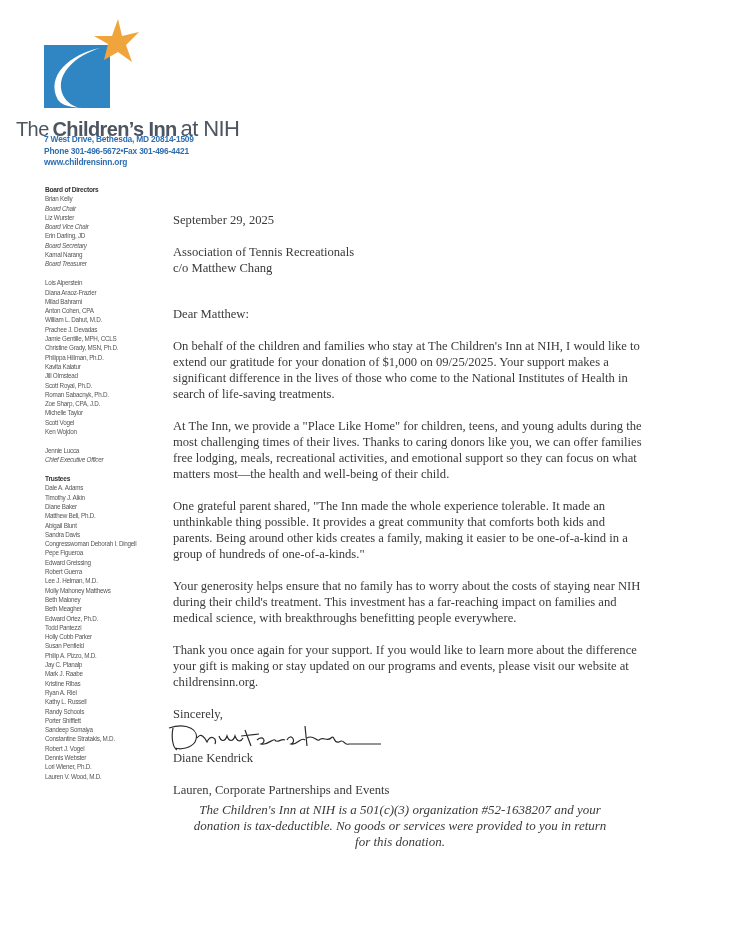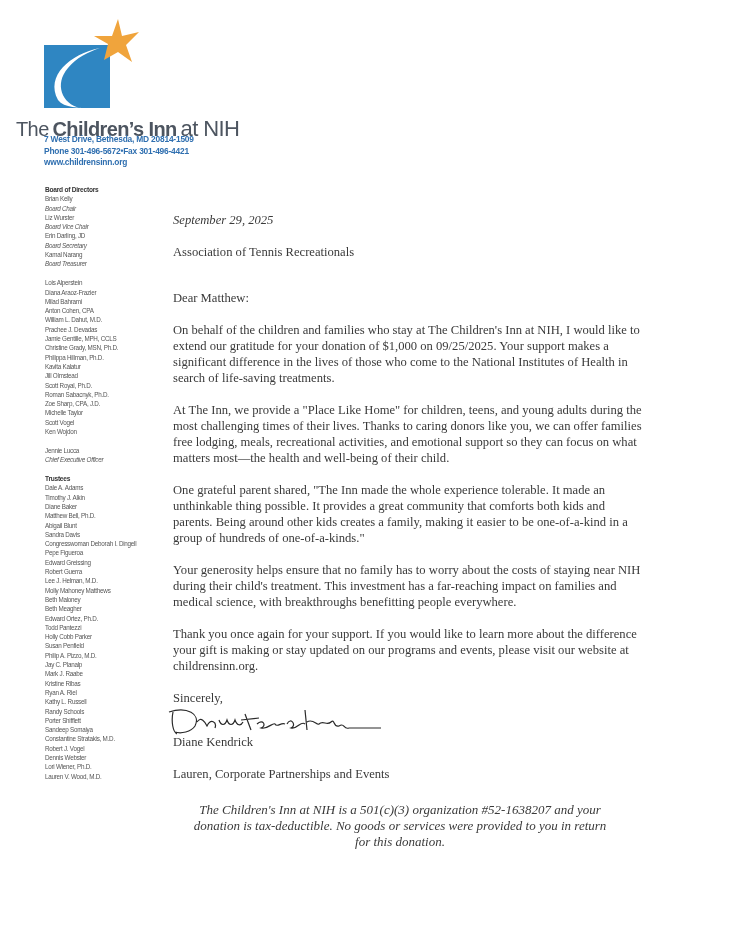--- a/index.html
+++ b/index.html
@@ -9,21 +9,21 @@
   .org-name .the { font-size:20px; font-weight:normal; }
   .org-name .ci { font-size:20px; font-weight:bold; }
   .org-name .nih { font-size:22px; font-weight:normal; }
   .contact { position:absolute; left:44px; top:134px; font-family:"Liberation Sans", sans-serif; font-size:8.4px; font-weight:bold; color:#2f6fb0; line-height:11.5px; letter-spacing:-0.2px; }
   .sidebar { position:absolute; left:45px; top:185px; font-family:"Liberation Sans", sans-serif; font-size:6.3px; color:#555; line-height:9.3px; letter-spacing:-0.25px; }
   .sidebar .heading { font-weight:bold; color:#333; font-size:6.6px; }
   .sidebar .title { font-style:italic; }
   .sidebar .gap { height:9.6px; }
   .letter { position:absolute; left:173px; top:212px; width:470px; font-size:12.6px; color:#3a3a3a; line-height:16px; }
   .letter p { margin:0; }
-  .date { margin-bottom:16px !important;font-style:italic; }
+  .date { margin-bottom:16px !important; }
   .recipient { margin-bottom:30px !important; }
   .salutation { margin-bottom:16px !important; }
   .para { margin-bottom:16px !important; }
   .closing { margin-bottom:6px !important; }
   .signature { height:28px; position:relative; }
   .signature svg { position:absolute; left:-6px; top:-12px; }
   .signer { margin-top:-6px !important; margin-bottom:16px !important; }
   .footer-note { position:absolute; left:185px; top:802px; width:430px; text-align:center; font-style:italic; font-size:13px; color:#3a3a3a; line-height:16px; }
 </style>
 </head>
@@ -113,20 +113,21 @@
   <div>Robert J. Vogel</div>
   <div>Dennis Webster</div>
   <div>Lori Wiener, Ph.D.</div>
   <div>Lauren V. Wood, M.D.</div>
 </div>
 
 <div class="letter">
   <p class="date">September 29, 2025</p>
   <div class="recipient">
     <p>Association of Tennis Recreationals</p>
+    <p>c/o Matthew Chang</p>
   </div>
   <p class="salutation">Dear Matthew:</p>
   <p class="para">On behalf of the children and families who stay at The Children's Inn at NIH, I would like to extend our gratitude for your donation of $1,000 on 09/25/2025. Your support makes a significant difference in the lives of those who come to the National Institutes of Health in search of life-saving treatments.</p>
   <p class="para">At The Inn, we provide a "Place Like Home" for children, teens, and young adults during the most challenging times of their lives. Thanks to caring donors like you, we can offer families free lodging, meals, recreational activities, and emotional support so they can focus on what matters most—the health and well-being of their child.</p>
   <p class="para">One grateful parent shared, "The Inn made the whole experience tolerable. It made an unthinkable thing possible. It provides a great community that comforts both kids and parents. Being around other kids creates a family, making it easier to be one-of-a-kind in a group of hundreds of one-of-a-kinds."</p>
   <p class="para">Your generosity helps ensure that no family has to worry about the costs of staying near NIH during their child's treatment. This investment has a far-reaching impact on families and medical science, with breakthroughs benefitting people everywhere.</p>
   <p class="para">Thank you once again for your support. If you would like to learn more about the difference your gift is making or stay updated on our programs and events, please visit our website at childrensinn.org.</p>
   <p class="closing">Sincerely,</p>
   <div class="signature">
     <svg width="220" height="40" viewBox="0 0 220 40">

